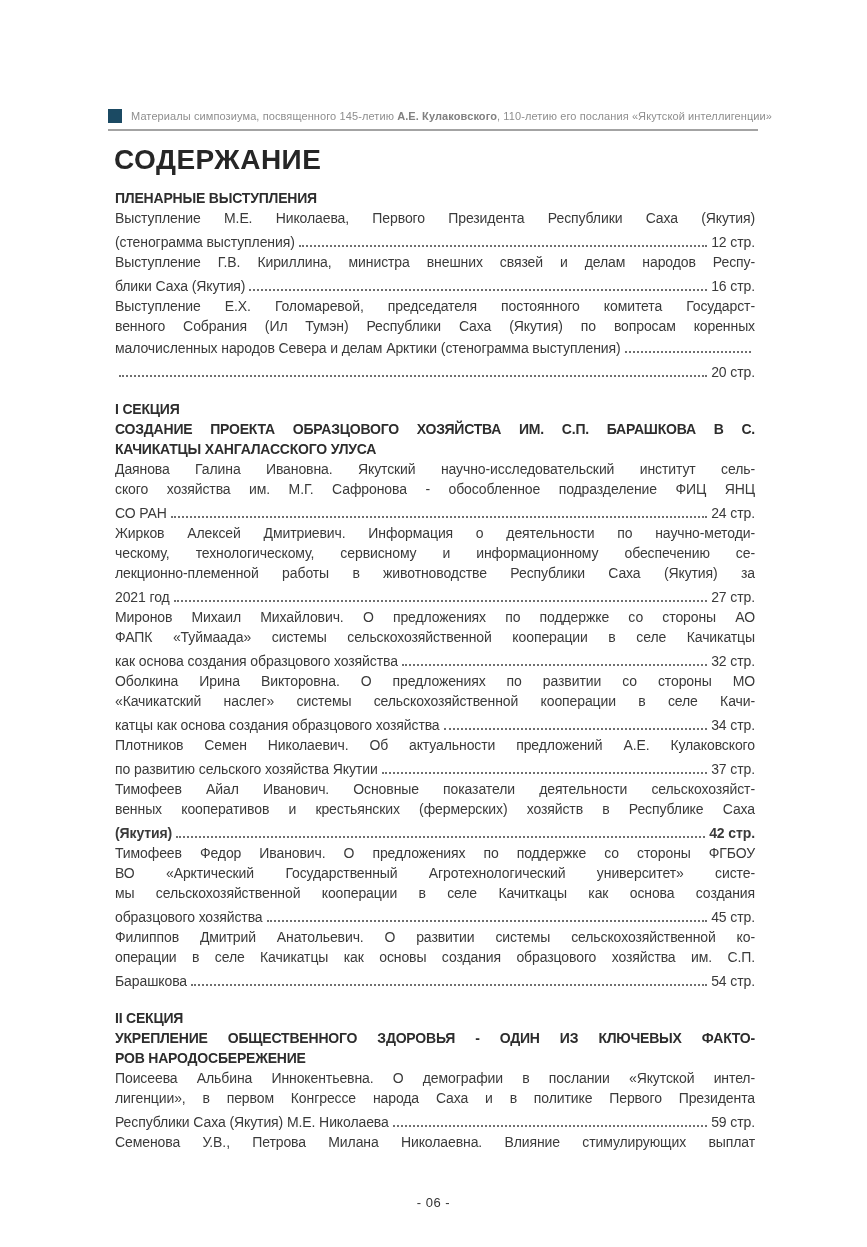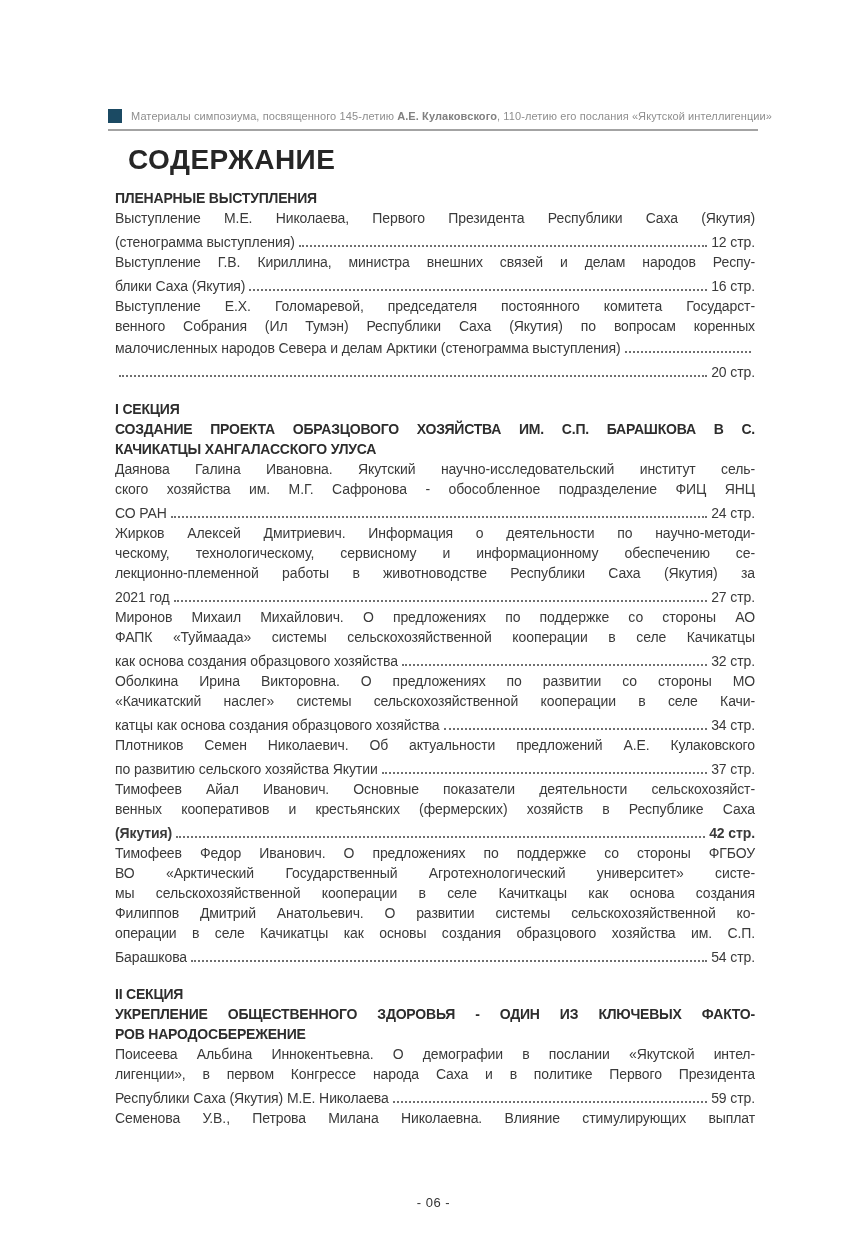--- a/index.html
+++ b/index.html
@@ -24,21 +24,21 @@
   }
   .runhead-text{
     font-size:11px;color:#8e8e8e;letter-spacing:.1px;white-space:nowrap;
   }
   .runhead-text .bold{font-weight:bold;color:#808080;}
   .runhead-rule{
     margin-top:6px;height:2px;background:#a3a3a3;
   }
   
   .doc-title{
-    position:absolute;left:128px;top:128px;
+    position:absolute;left:114px;top:128px;
     font-size:28px;font-weight:bold;color:#262626;letter-spacing:.5px;
   }
   
   .toc{
     position:absolute;left:115px;top:172px;width:640px;
     font-size:14px;line-height:20px;letter-spacing:-.1px;
   }
   .line{display:block;}
   .line.justify{text-align:justify;text-align-last:justify;}
   .line.heading{font-weight:bold;color:#2d2d2d;letter-spacing:-.2px;}
@@ -139,20 +139,25 @@
       <div class="line justify"><span class="txt"><span class="it">Тимофеев Айал Иванович.</span><span> Основные показатели деятельности сельскохозяйст-</span></span></div>
       <div class="line justify"><span class="txt"><span>венных кооперативов и крестьянских (фермерских) хозяйств в Республике Саха</span></span></div>
       <div class="line leader" style="margin-top: 4px; font-weight: bold;">
         <span class="txt"><span>(Якутия)</span></span>
         <span class="dots"></span>
         <span class="pg">42 стр.</span>
       </div>
       <div class="line justify"><span class="txt"><span class="it">Тимофеев Федор Иванович.</span><span> О предложениях по поддержке со стороны ФГБОУ</span></span></div>
       <div class="line justify"><span class="txt"><span>ВО «Арктический Государственный Агротехнологический университет» систе-</span></span></div>
       <div class="line justify"><span class="txt"><span>мы сельскохозяйственной кооперации в селе Качиткацы как основа создания</span></span></div>
+      <div class="line leader" style="margin-top: 4px;">
+        <span class="txt"><span>образцового хозяйства</span></span>
+        <span class="dots"></span>
+        <span class="pg">45 стр.</span>
+      </div>
       <div class="line justify"><span class="txt"><span class="it">Филиппов Дмитрий Анатольевич.</span><span> О развитии системы сельскохозяйственной ко-</span></span></div>
       <div class="line justify"><span class="txt"><span>операции в селе Качикатцы как основы создания образцового хозяйства им. С.П.</span></span></div>
       <div class="line leader" style="margin-top: 4px;">
         <span class="txt"><span>Барашкова</span></span>
         <span class="dots"></span>
         <span class="pg">54 стр.</span>
       </div>
       <div class="line heading" style="margin-top: 17px;"><span class="txt"><span>II СЕКЦИЯ</span></span></div>
       <div class="line heading justify"><span class="txt"><span>УКРЕПЛЕНИЕ ОБЩЕСТВЕННОГО ЗДОРОВЬЯ - ОДИН ИЗ КЛЮЧЕВЫХ ФАКТО-</span></span></div>
       <div class="line heading"><span class="txt"><span>РОВ НАРОДОСБЕРЕЖЕНИЕ</span></span></div>

